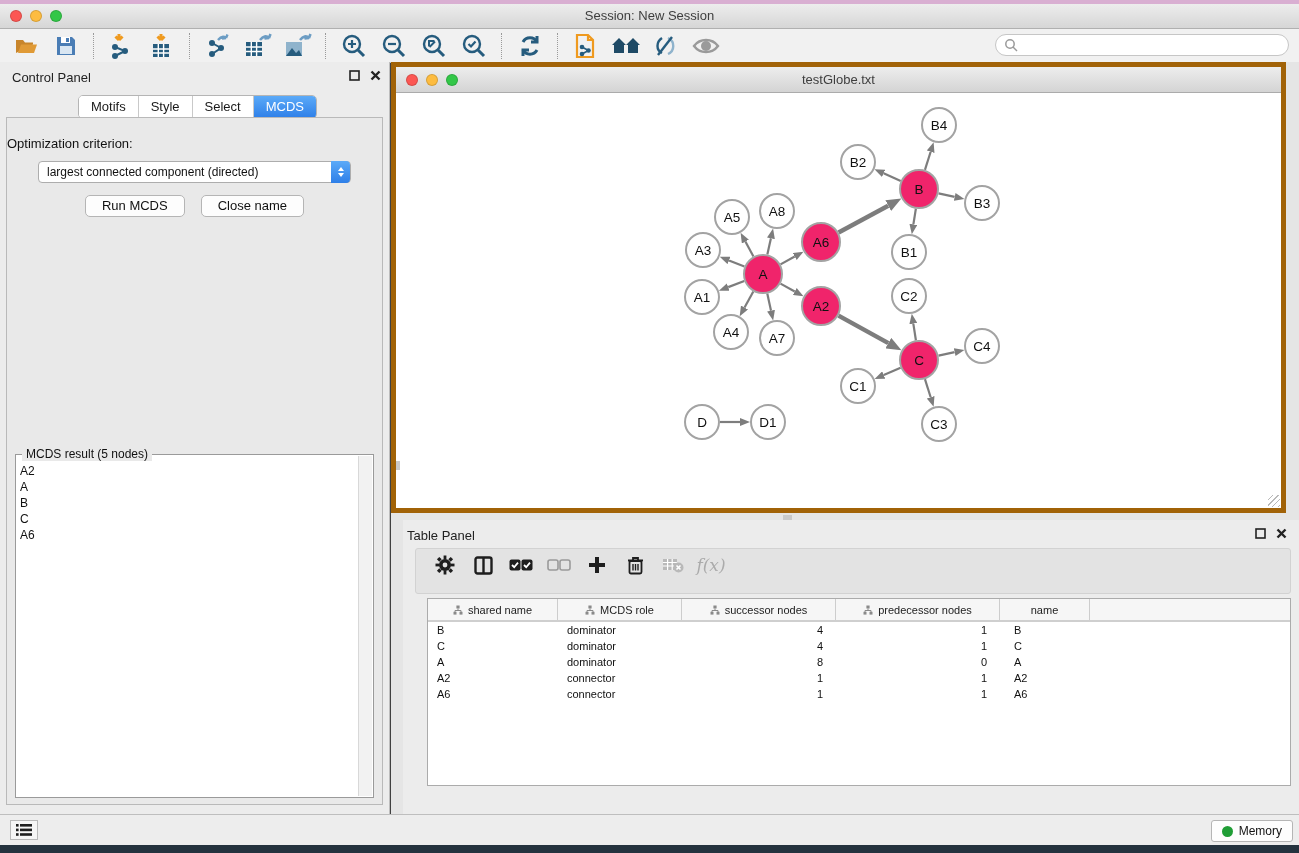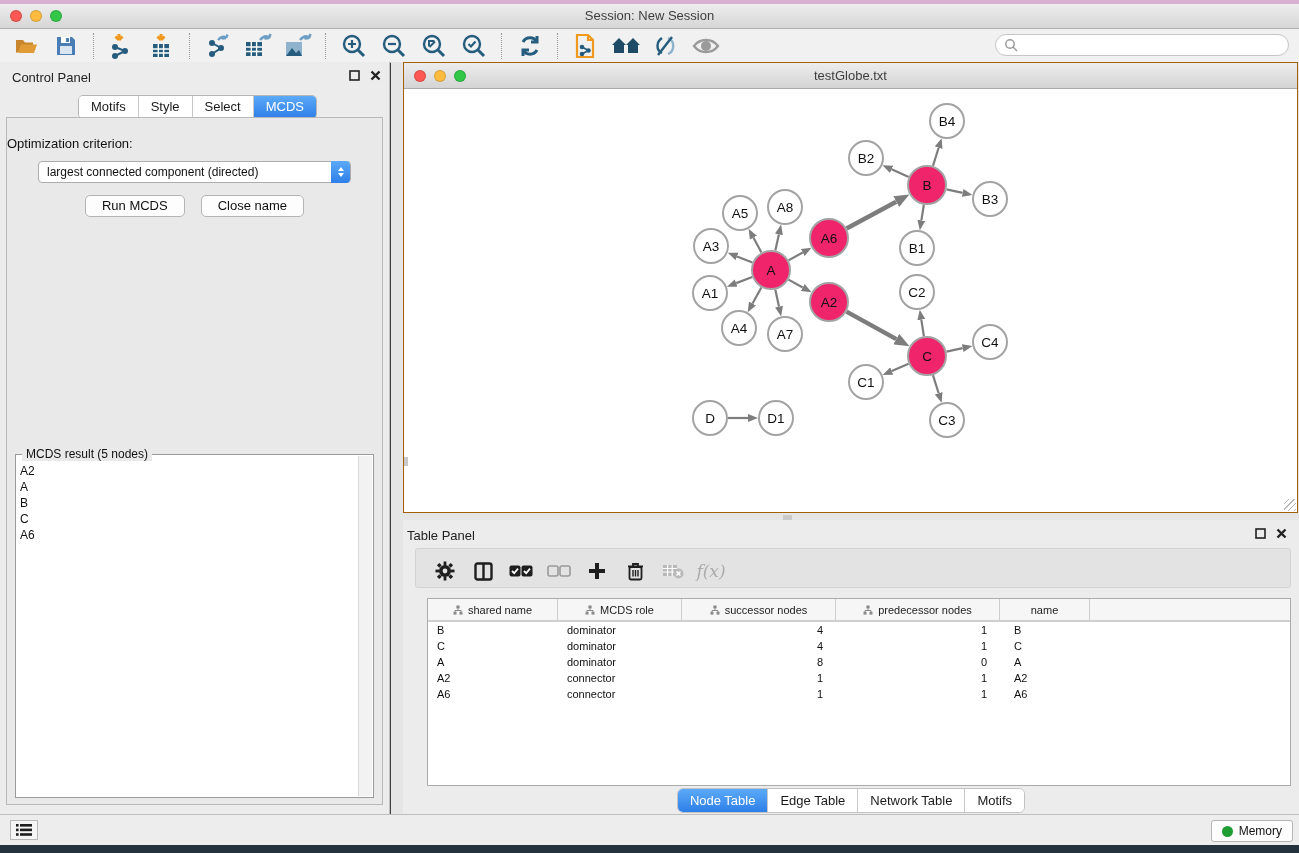--- a/index.html
+++ b/index.html
@@ -48,33 +48,33 @@
   .mbtn{height:22px;padding:0 16px;background:#FDFDFD;border:1px solid #B5B5B5;border-radius:5px;font-size:13px;line-height:20px;color:#111}
   .result-box{position:absolute;left:8px;right:8px;top:336px;bottom:6px;border:1px solid #9A9A9A;background:#fff}
   .result-legend{position:absolute;top:-8px;left:6px;background:#E9E9E9;padding:0 4px;font-size:12px;color:#111}
   .result-list{position:absolute;inset:8px 14px 2px 4px;font-size:12px;color:#111;line-height:16px}
   .result-scroll{position:absolute;top:1px;bottom:1px;right:1px;width:13px;background:#F2F2F2;border-left:1px solid #D8D8D8}
 
   
   .right-dock{position:absolute;left:391px;top:0;right:0;height:100%;background:#E5E5E5}
 
   
-  .netframe{position:absolute;left:12px;top:0;width:895px;height:451px;background:#fff;border:1px solid #a16207;box-sizing:border-box}
+  .netframe{position:absolute;left:0;top:0;width:895px;height:451px;background:#fff;border:5px solid #a16207;box-sizing:border-box}
   .nf-title{height:25px;background:linear-gradient(#EDEDED,#D4D4D4);border-bottom:1px solid #ABABAB;position:relative}
   .nf-title .wtitle{line-height:25px;font-size:13px}
   .nf-canvas{position:absolute;top:26px;left:0;right:0;bottom:0;background:#fff;overflow:hidden}
   .grip{position:absolute;right:1px;bottom:1px;width:12px;height:12px;
         background:repeating-linear-gradient(135deg,transparent 0 3px,#B9B9B9 3px 4px)}
   .mini-thumb-l{position:absolute;left:0;top:368px;width:4px;height:9px;background:#C9C9C9}
   .mini-thumb-b{position:absolute;left:392px;bottom:-8px;width:9px;height:5px;background:#C9C9C9}
 
   
   .tablepanel{position:absolute;left:12px;top:458px;right:0;bottom:0;background:#ECECEC}
-  .tp-toolbar{position:absolute;left:12px;right:8px;top:28px;height:40px;background:#E3E3E3;border:1px solid #D2D2D2;
-              border-radius:3px;display:flex;align-items:flex-end;padding-left:10px;box-sizing:border-box}
+  .tp-toolbar{position:absolute;left:12px;right:8px;top:28px;height:46px;background:#E3E3E3;border:1px solid #D2D2D2;
+              border-radius:3px;display:flex;align-items:flex-start;padding-left:10px;box-sizing:border-box}
   .tp-btn{width:38px;height:32px;display:flex;align-items:center;justify-content:center}
   .ttable{position:absolute;left:24px;right:8px;top:78px;height:188px;background:#fff;border:1px solid #ABABAB;box-sizing:border-box;overflow:hidden}
   .thead{display:flex;height:21px;background:#F6F6F6;border-bottom:2px solid #CFCFCF}
   .hcell{display:flex;align-items:center;justify-content:center;gap:5px;font-size:11px;color:#222;border-right:1px solid #CDCDCD;box-sizing:border-box}
   .trow{display:flex;height:16px;align-items:center}
   .tcell{font-size:11px;color:#111;box-sizing:border-box;overflow:hidden;white-space:nowrap}
   .c0{width:130px}.c1{width:124px}.c2{width:154px}.c3{width:164px}.c4{width:90px}
   .trow .c0,.trow .c1{padding-left:9px}
   .trow .c2,.trow .c3{text-align:right;padding-right:13px}
   .trow .c4{padding-left:14px}
@@ -565,28 +565,20 @@
               <div class="trow">
                 <div class="tcell c0">A6</div>
                 <div class="tcell c1">connector</div>
                 <div class="tcell c2">1</div>
                 <div class="tcell c3">1</div>
                 <div class="tcell c4">A6</div>
               </div>
             </div>
         </div>
 
-        <div class="tp-tabs">
-          <div class="tp-seg">
-            <div class="seg active">Node Table</div>
-            <div class="seg">Edge Table</div>
-            <div class="seg">Network Table</div>
-            <div class="seg">Motifs</div>
-          </div>
-        </div>
       </div>
     </div>
   </div>
 
   <div class="statusbar">
     <div class="sb-btn">
       <svg width="16" height="14" viewBox="0 0 16 14">
           <g fill="#1E1E1E">
             <rect x="0" y="1" width="2.6" height="2.6"></rect>
             <rect x="4" y="1" width="12" height="2.6"></rect>

